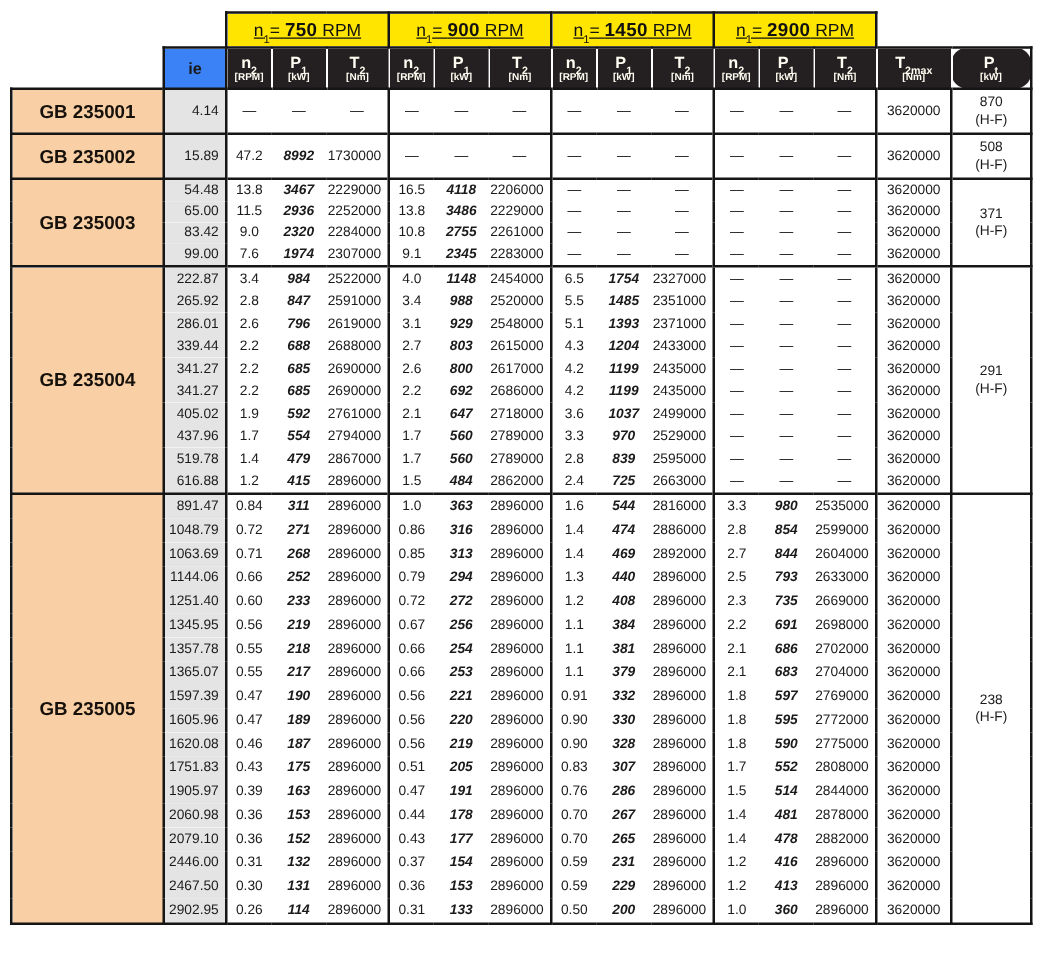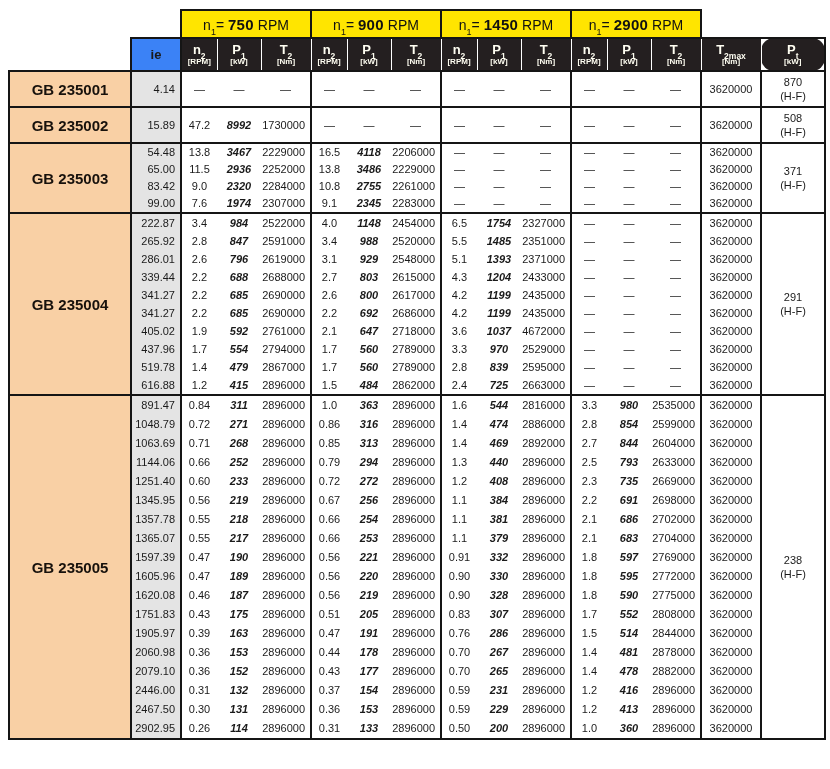--- a/index.html
+++ b/index.html
@@ -7,21 +7,21 @@
     width:830px; height:769px; background:#ffffff; overflow:hidden;
     font-family:"Liberation Sans", sans-serif; color:#1a1a1a; position:relative;
   }
   .wrap { position:absolute; left:8px; top:9px; }
   table { border-collapse:collapse; table-layout:fixed; }
   td,th { padding:0; margin:0; font-size:11px; line-height:1; vertical-align:middle;
           white-space:nowrap; overflow:hidden; font-weight:400; }
   .blank { border:none; background:#fff; }
   
   .band { background:#ffe500; border:2px solid #151515; text-align:center;
-          height:26px; font-size:14px; font-weight:500; color:#111; }
+          height:26px; font-size:14px; font-weight:500; color:#111;text-decoration:underline; }
   .band b { font-weight:800; font-size:15px; letter-spacing:.3px; }
   .band sub { font-size:9px; position:relative; top:2px; line-height:0; }
   
   .bh { background:#241f20; color:#fffef2; border-top:2px solid #151515;
         border-bottom:2px solid #151515; border-right:1px solid #ffffff;
         text-align:center; height:31px; }
   .bh .sym  { display:block; font-size:13px; font-weight:700; margin-bottom:2px; }
   .bh .sym sub { font-size:8.5px; position:relative; top:1px; line-height:0; }
   .bh .unit { display:block; font-size:8px; font-weight:700; }
   .bh-endcap { border-right:2px solid #151515;border-radius:13px; }
@@ -355,21 +355,21 @@
         <tr class="h18">
           <td class="ie">405.02</td>
           <td class="c">1.9</td>
           <td class="p1">592</td>
           <td class="t2 gend">2761000</td>
           <td class="c">2.1</td>
           <td class="p1">647</td>
           <td class="t2 gend">2718000</td>
           <td class="c">3.6</td>
           <td class="p1">1037</td>
-          <td class="t2 gend">4672000</td>
+          <td class="t2 gend">2499000</td>
           <td class="c">—</td>
           <td class="c">—</td>
           <td class="c gend">—</td>
           <td class="t2max">3620000</td>
         </tr>
         <tr class="h18">
           <td class="ie">437.96</td>
           <td class="c">1.7</td>
           <td class="p1">554</td>
           <td class="t2 gend">2794000</td>

